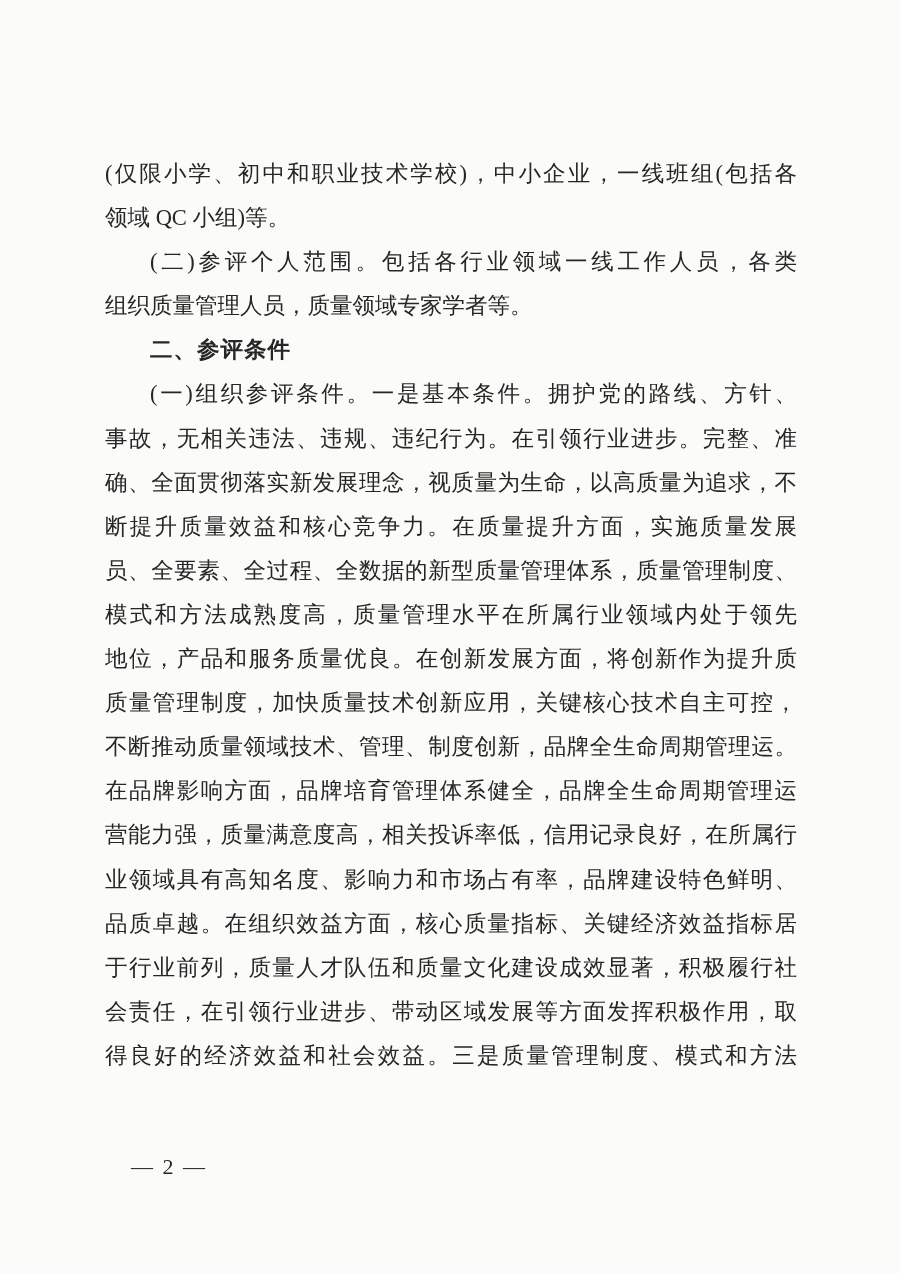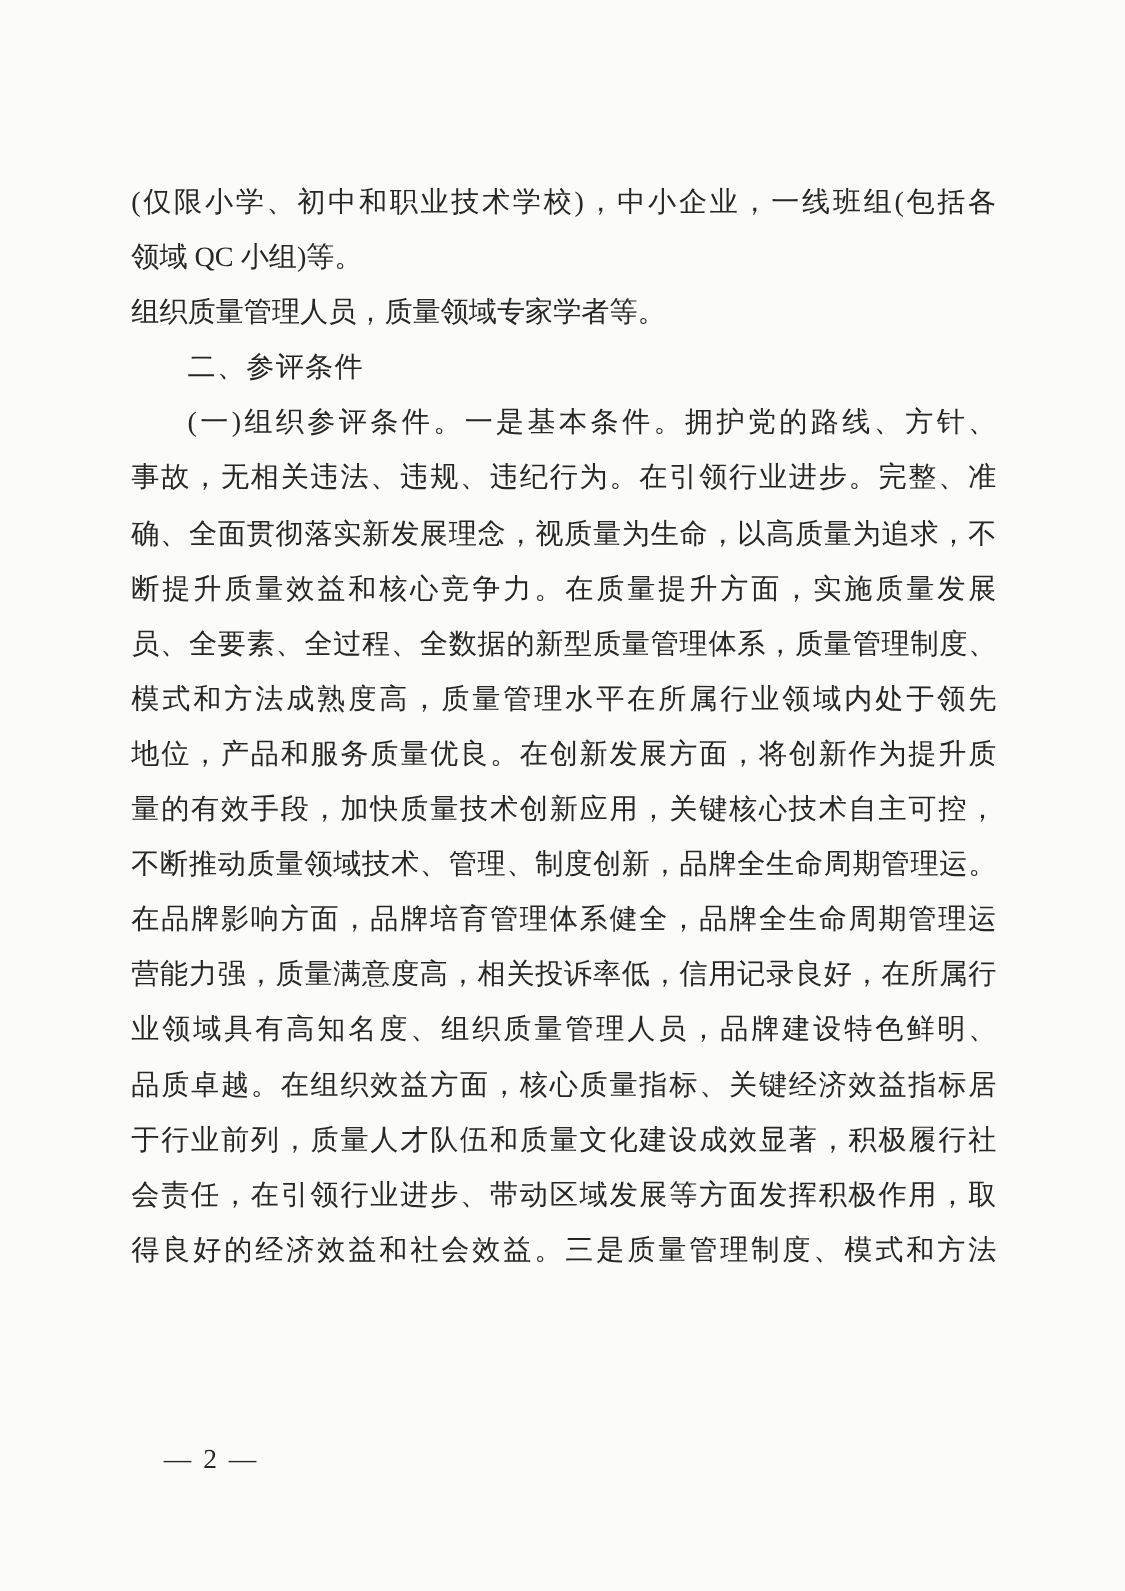--- a/index.html
+++ b/index.html
@@ -14,41 +14,41 @@
   }
   .page {
     position: relative;
     width: 900px;
     height: 1273px;
     background: #fbfbf9;
   }
   .text-block {
     position: absolute;
     left: 105px;
-    top: 140px;
+    top: 152px;
     width: 692px;
     font-family: "Liberation Serif", "DejaVu Serif", serif;
     font-size: 22.5px;
     line-height: 44.1px;
     color: #262626;
   }
   .line {
     display: block;
     height: 44.1px;
     text-align: justify;
     text-align-last: justify;
   }
   .line.no-just {
     text-align-last: left;
   }
   .line.indent {
     text-indent: 2em;
   }
   .line.bold {
-    font-weight: 400;
+    font-weight: 700;
     font-family: "Liberation Sans", "DejaVu Sans", sans-serif;
     letter-spacing: 1px;
   }
   .footer {
     position: absolute;
     left: 131px;
     top: 1152px;
     font-family: "Liberation Serif", "DejaVu Serif", serif;
     font-size: 22px;
     line-height: 30px;
@@ -56,33 +56,34 @@
     letter-spacing: 2px;
   }
 </style>
 </head>
 <body>
 
 <div class="page">
   <div class="text-block" id="document-body">
       <div class="line">(仅限小学、初中和职业技术学校)，中小企业，一线班组(包括各</div>
       <div class="line no-just">领域 QC 小组)等。</div>
+      <div class="line indent">(二)参评个人范围。包括各行业领域一线工作人员，各类</div>
       <div class="line no-just">组织质量管理人员，质量领域专家学者等。</div>
       <div class="line indent no-just bold">二、参评条件</div>
       <div class="line indent">(一)组织参评条件。一是基本条件。拥护党的路线、方针、</div>
       <div class="line">事故，无相关违法、违规、违纪行为。在引领行业进步。完整、准</div>
       <div class="line">确、全面贯彻落实新发展理念，视质量为生命，以高质量为追求，不</div>
       <div class="line">断提升质量效益和核心竞争力。在质量提升方面，实施质量发展</div>
       <div class="line">员、全要素、全过程、全数据的新型质量管理体系，质量管理制度、</div>
       <div class="line">模式和方法成熟度高，质量管理水平在所属行业领域内处于领先</div>
       <div class="line">地位，产品和服务质量优良。在创新发展方面，将创新作为提升质</div>
-      <div class="line">量的有效手段，加快质量技术创新应用，关键核心技术自主可控，</div>
+      <div class="line">质量管理制度，加快质量技术创新应用，关键核心技术自主可控，</div>
       <div class="line">不断推动质量领域技术、管理、制度创新，品牌全生命周期管理运。</div>
       <div class="line">在品牌影响方面，品牌培育管理体系健全，品牌全生命周期管理运</div>
       <div class="line">营能力强，质量满意度高，相关投诉率低，信用记录良好，在所属行</div>
-      <div class="line">业领域具有高知名度、组织质量管理人员，品牌建设特色鲜明、</div>
+      <div class="line">业领域具有高知名度、影响力和市场占有率，品牌建设特色鲜明、</div>
       <div class="line">品质卓越。在组织效益方面，核心质量指标、关键经济效益指标居</div>
       <div class="line">于行业前列，质量人才队伍和质量文化建设成效显著，积极履行社</div>
       <div class="line">会责任，在引领行业进步、带动区域发展等方面发挥积极作用，取</div>
       <div class="line">得良好的经济效益和社会效益。三是质量管理制度、模式和方法</div>
     </div>
   <div class="footer">— 2 —</div>
 </div>
 
 </body></html>

